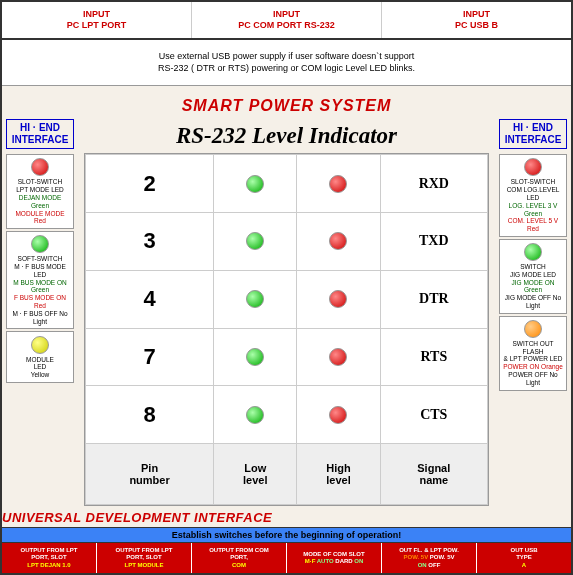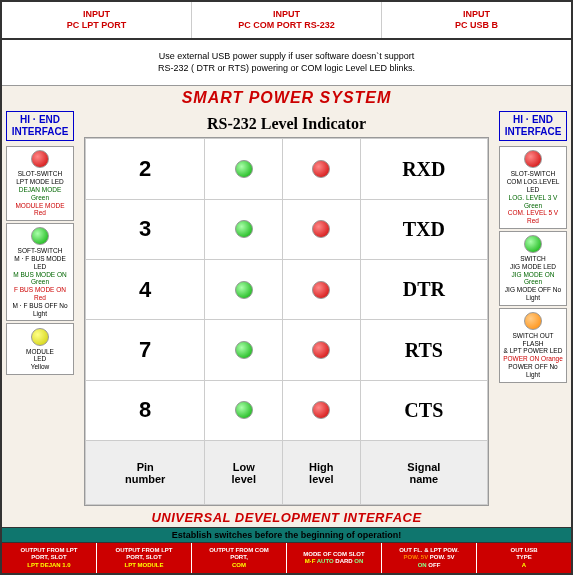--- a/index.html
+++ b/index.html
@@ -60,20 +60,21 @@
     
     .main-title {
       text-align: center;
       font-size: 16px;
       font-weight: 900;
       color: #cc0000;
       font-style: italic;
       padding: 3px 0 2px;
       letter-spacing: 1px;
       font-family: 'Arial Black', Arial, sans-serif;
+      margin-top: 8px;
     }
 
     
     .middle-section {
       display: flex;
       flex: 1;
       padding: 2px 4px;
       gap: 10px;
     }
 
@@ -131,25 +132,26 @@
 
     
     .center-panel {
       flex: 1;
       display: flex;
       flex-direction: column;
     }
 
     .indicator-title {
       text-align: center;
-      font-size: 16px;
+      font-size: 23px;
       font-weight: bold;
       color: #000;
       padding: 4px 0;
       font-family: 'Times New Roman', serif;
+      font-style: italic;
     }
 
     .table-container {
       flex: 1;
       border: 1px solid #999;
       background: #fff;
     }
 
     .data-table {
       width: 100%;
@@ -164,21 +166,21 @@
       padding: 4px 2px;
     }
 
     .data-table .pin-num {
       font-size: 22px;
       font-weight: bold;
       color: #000;
     }
 
     .data-table .signal-name {
-      font-size: 20px;
+      font-size: 14px;
       font-weight: bold;
       color: #000;
       font-family: 'Times New Roman', serif;
     }
 
     .header-row td {
       font-size: 11px;
       font-weight: bold;
       color: #000;
       background: #eee;
@@ -188,36 +190,35 @@
     
     .right-side-panel {
       width: 68px;
       display: flex;
       flex-direction: column;
       gap: 2px;
     }
 
     
     .bottom-title {
-      text-align: center;
       font-size: 13px;
       font-weight: 900;
       color: #cc0000;
       font-style: italic;
       padding: 2px 0;
       font-family: 'Arial Black', Arial, sans-serif;
       letter-spacing: 0.5px;
     }
 
     .bottom-warning {
       text-align: center;
       font-size: 9px;
       font-weight: bold;
       color: #000;
-      background: #0f766e;
+      background: #3b82f6;
       padding: 2px 4px;
       border-top: 1px solid #333;
       border-bottom: 1px solid #333;
     }
 
     
     .footer-row {
       display: flex;
       background: #cc0000;
       height: 30px;

